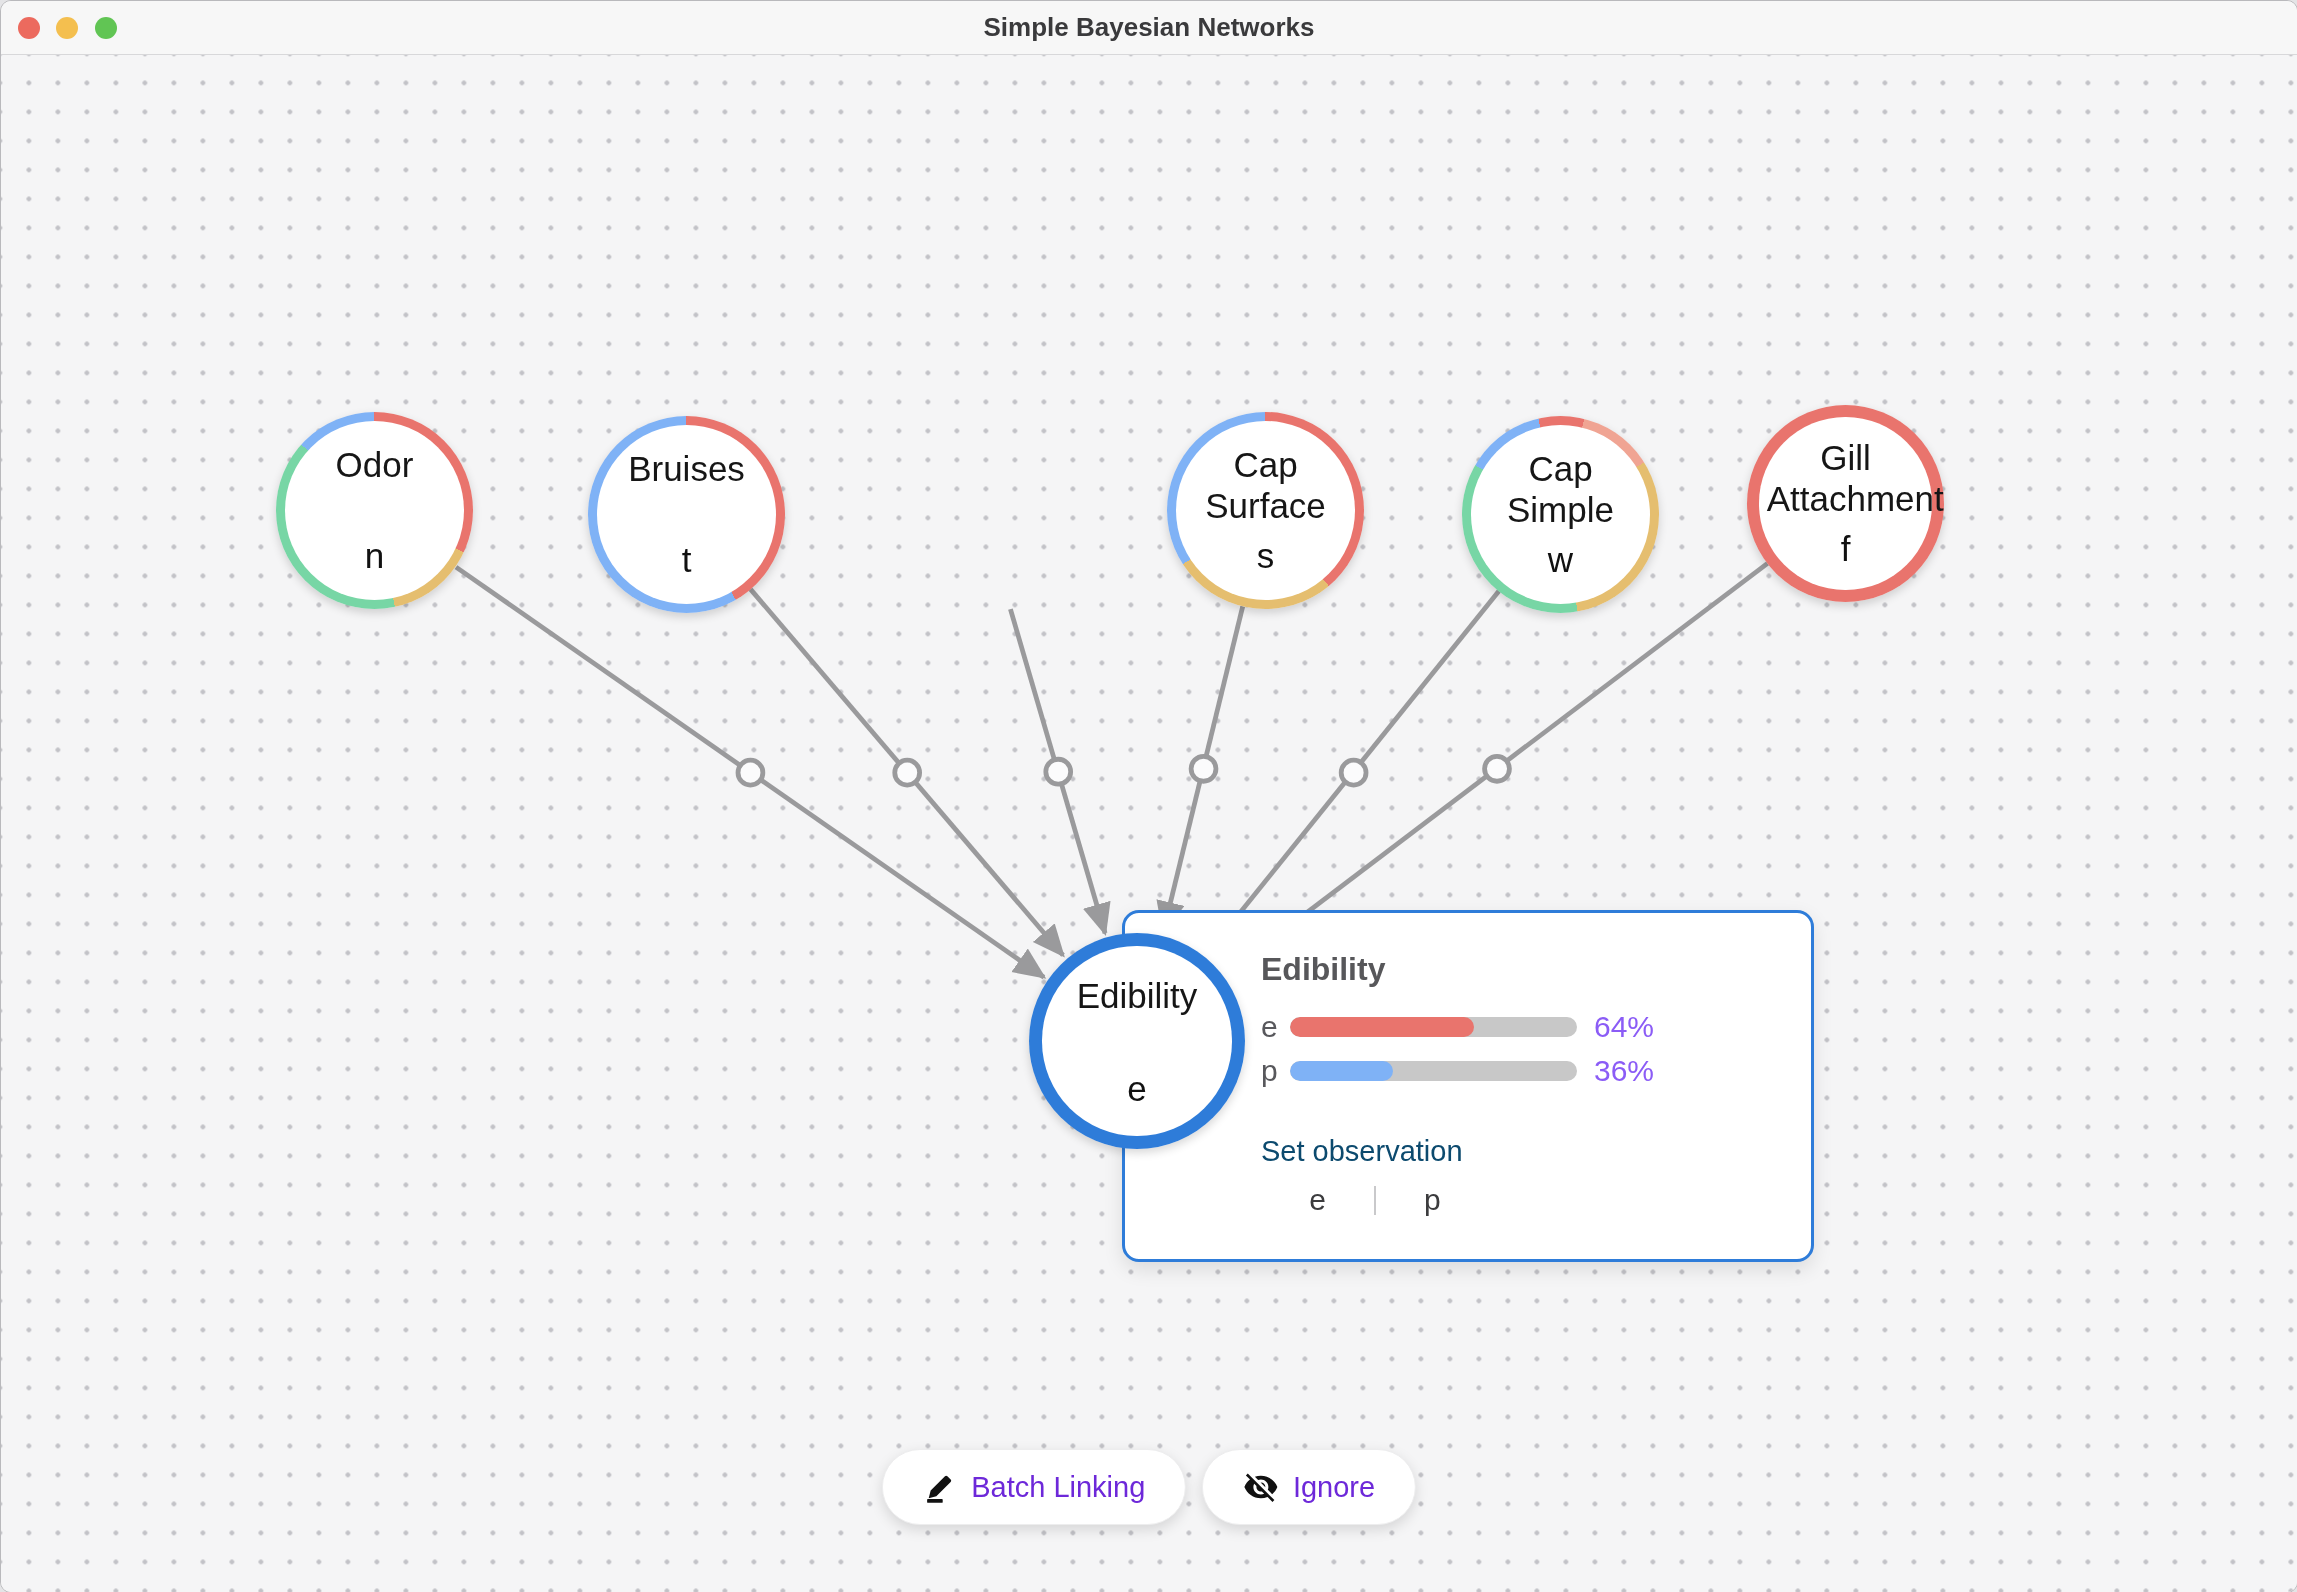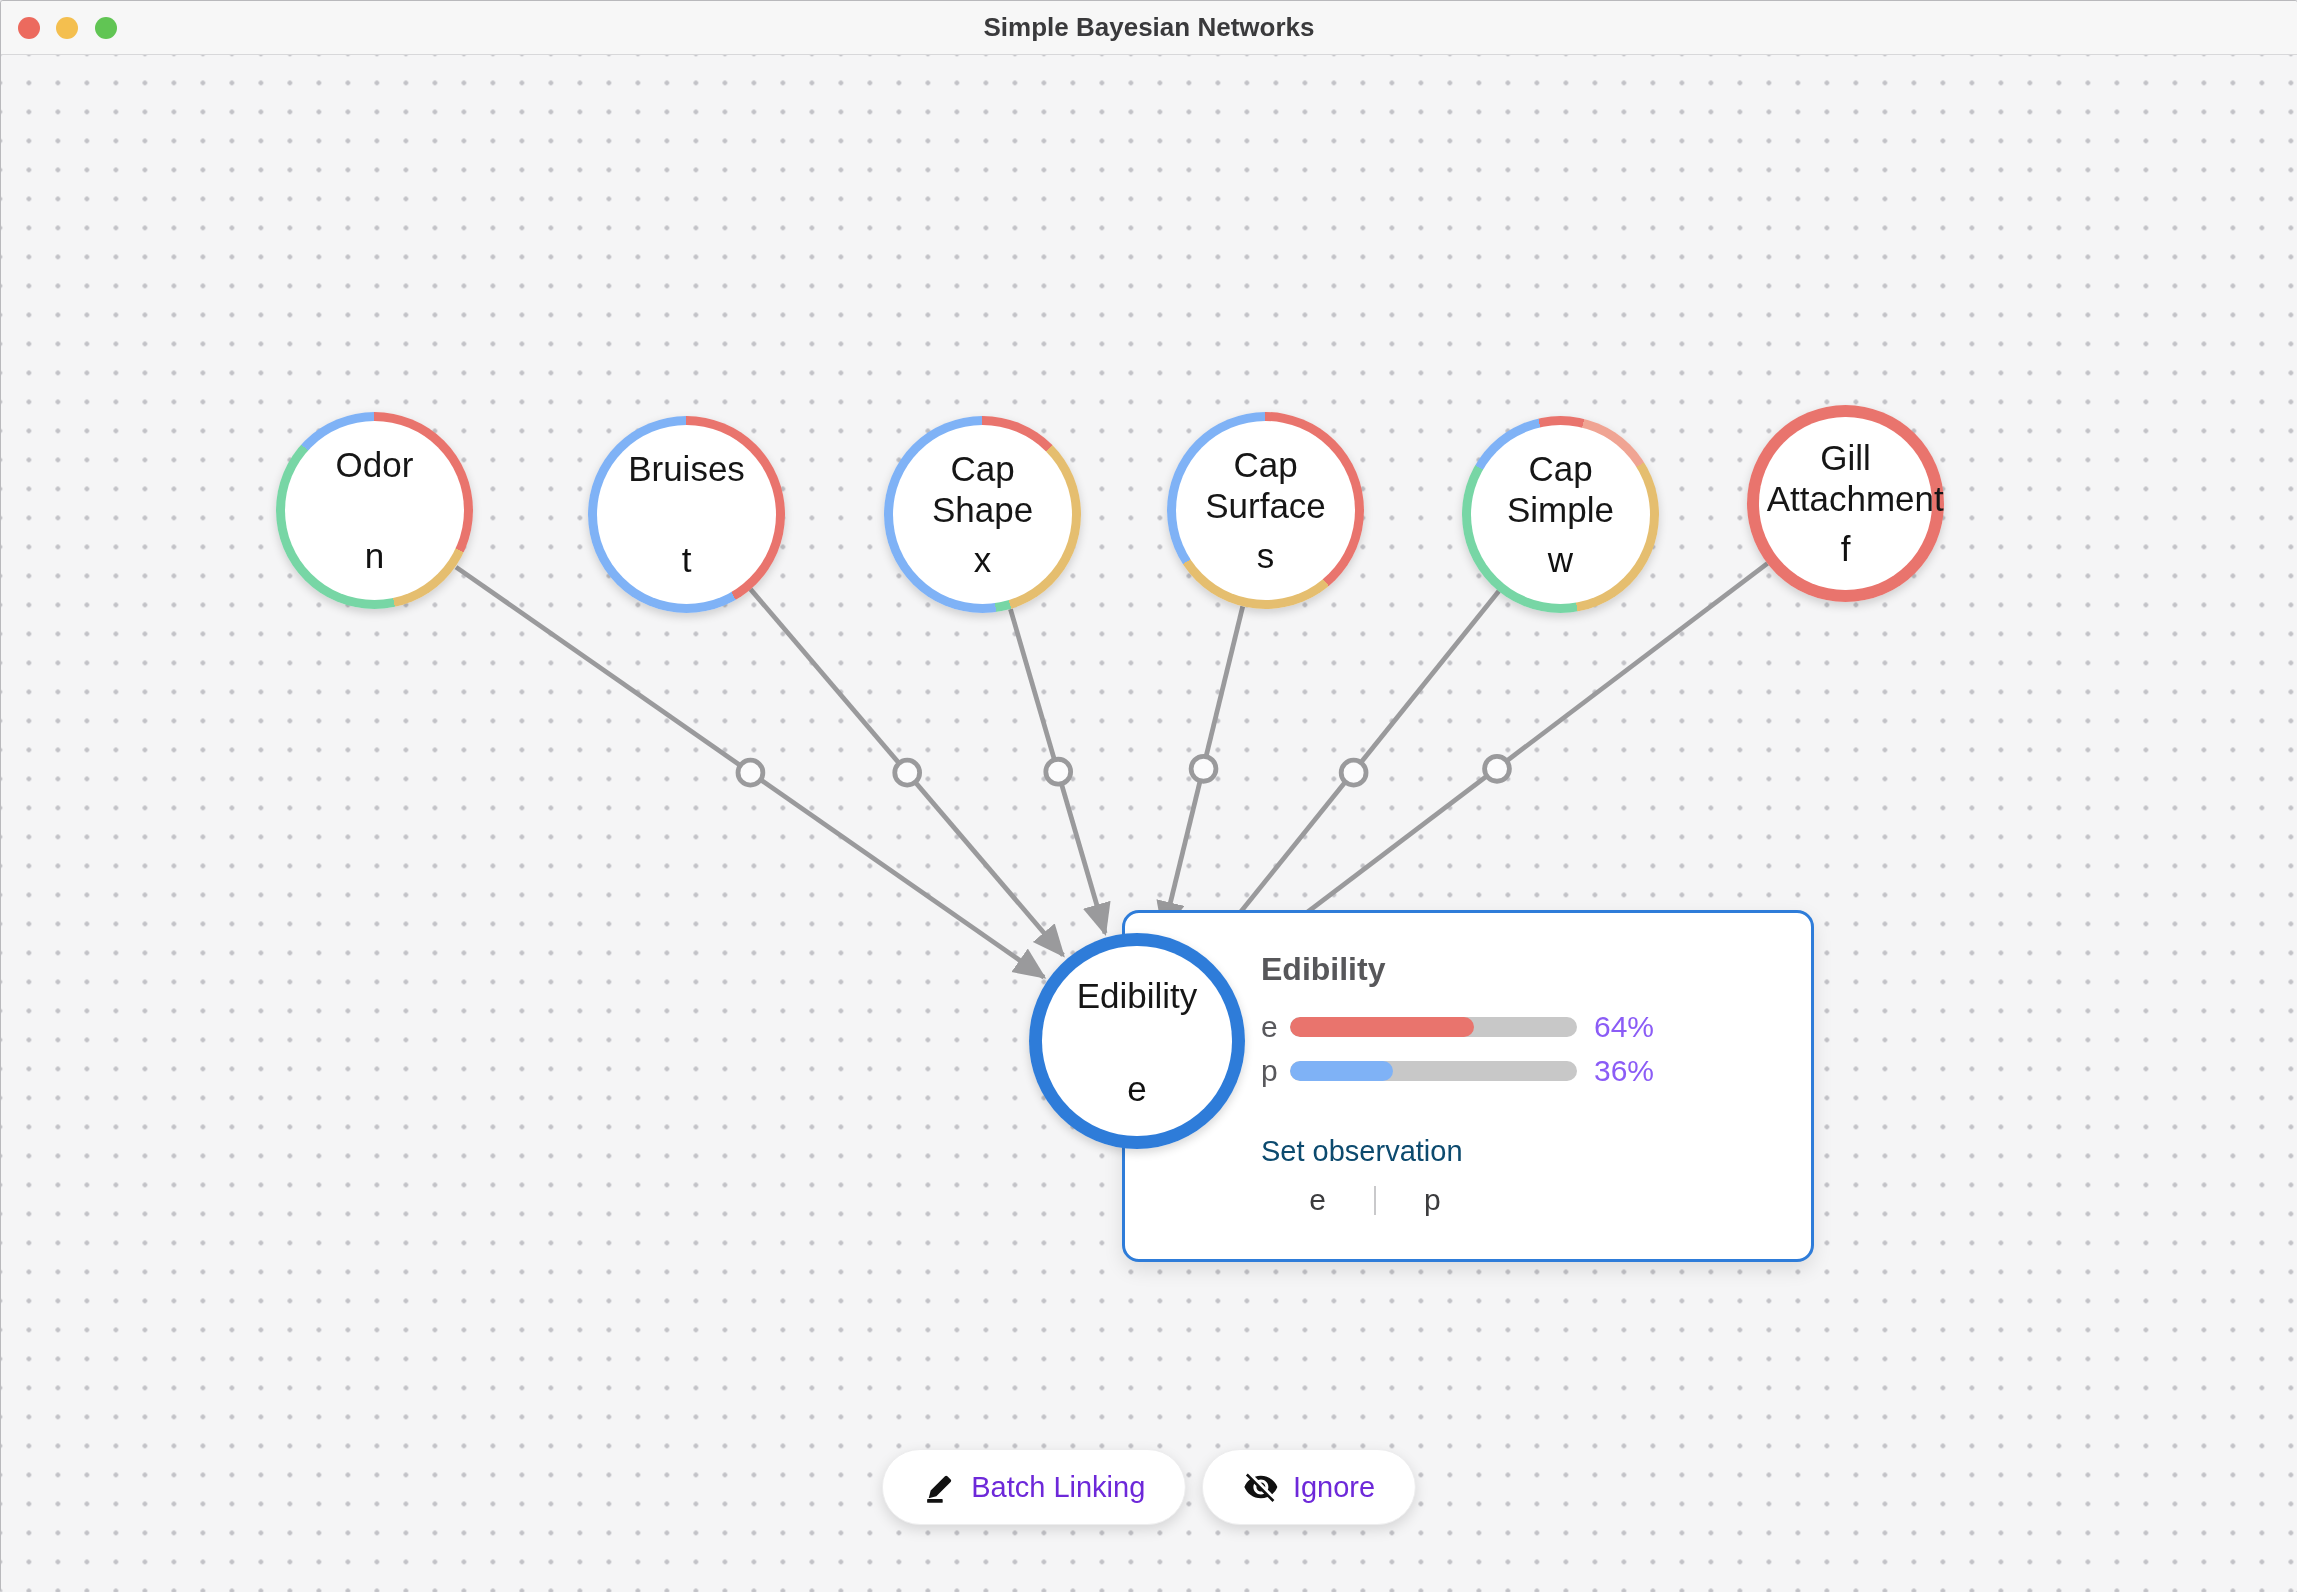--- a/index.html
+++ b/index.html
@@ -1,18 +1,18 @@
 <!DOCTYPE html>
 <html><head>
 <meta charset="utf-8">
 <style>
   * { margin:0; padding:0; box-sizing:border-box; }
   html,body { width:2298px; height:1593px; background:#e4e4e6; font-family:"Liberation Sans", sans-serif; }
   .window {
-    position:relative; width:2298px; height:1593px; border-radius:3px; overflow:hidden;
+    position:relative; width:2298px; height:1593px; border-radius:11px; overflow:hidden;
     border:1px solid #b9b9bc; background:#f5f5f6;
   }
   .titlebar {
     position:absolute; left:0; top:0; width:100%; height:54px; background:#f7f7f7;
     border-bottom:1px solid #d8d8da; z-index:5; display:flex; align-items:center; justify-content:center;
   }
   .title { font-size:26px; font-weight:bold; color:#3a3a3c; }
   .lights { position:absolute; left:17px; top:0; height:54px; display:flex; align-items:center; gap:16.3px; }
   .light { width:22px; height:22px; border-radius:50%; }
   .light.red { background:#ec6a5e; }
@@ -113,25 +113,20 @@
   <div class="node small" style="left: 275px; top: 411px; background: conic-gradient(rgb(233, 116, 109) 0deg, rgb(233, 116, 109) 115deg, rgb(229, 190, 111) 115deg, rgb(229, 190, 111) 168deg, rgb(119, 214, 165) 168deg, rgb(119, 214, 165) 312deg, rgb(127, 178, 246) 312deg, rgb(127, 178, 246) 360deg);">
     <div class="inner"></div>
     <div class="nlabel">Odor</div>
     <div class="nstate">n</div>
   </div>
   <div class="node small" style="left: 587px; top: 415px; background: conic-gradient(rgb(233, 116, 109) 0deg, rgb(233, 116, 109) 150deg, rgb(127, 178, 246) 150deg, rgb(127, 178, 246) 360deg);">
     <div class="inner"></div>
     <div class="nlabel">Bruises</div>
     <div class="nstate">t</div>
   </div>
-  <div class="node small" style="left: 883px; top: 415px; background: conic-gradient(rgb(233, 116, 109) 0deg, rgb(233, 116, 109) 45deg, rgb(229, 190, 111) 45deg, rgb(229, 190, 111) 163deg, rgb(119, 214, 165) 163deg, rgb(119, 214, 165) 172deg, rgb(127, 178, 246) 172deg, rgb(127, 178, 246) 360deg);">
-    <div class="inner"></div>
-    <div class="nlabel">Cap Shape</div>
-    <div class="nstate">x</div>
-  </div>
   <div class="node small" style="left: 1166px; top: 411px; background: conic-gradient(rgb(233, 116, 109) 0deg, rgb(233, 116, 109) 140deg, rgb(229, 190, 111) 140deg, rgb(229, 190, 111) 237deg, rgb(127, 178, 246) 237deg, rgb(127, 178, 246) 360deg);">
     <div class="inner"></div>
     <div class="nlabel">Cap Surface</div>
     <div class="nstate">s</div>
   </div>
   <div class="node small" style="left: 1461px; top: 415px; background: conic-gradient(rgb(233, 116, 109) 0deg, rgb(233, 116, 109) 14deg, rgb(240, 164, 147) 14deg, rgb(240, 164, 147) 58deg, rgb(229, 190, 111) 58deg, rgb(229, 190, 111) 170deg, rgb(119, 214, 165) 170deg, rgb(119, 214, 165) 300deg, rgb(127, 178, 246) 300deg, rgb(127, 178, 246) 347deg, rgb(233, 116, 109) 347deg, rgb(233, 116, 109) 360deg);">
     <div class="inner"></div>
     <div class="nlabel">Cap Simple</div>
     <div class="nstate">w</div>
   </div>

